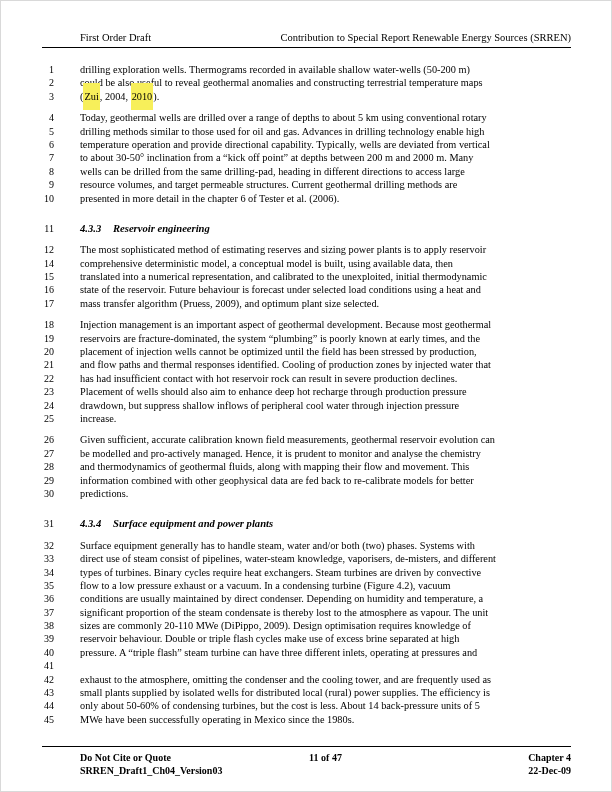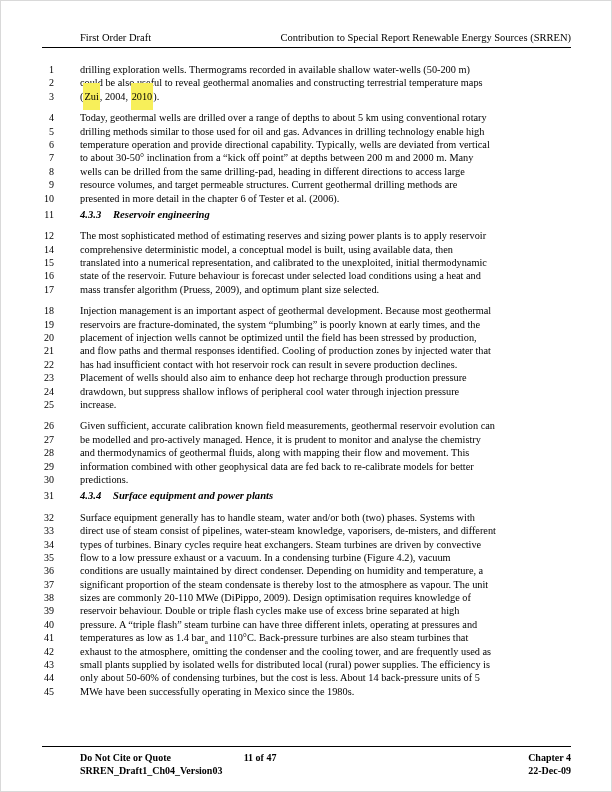--- a/index.html
+++ b/index.html
@@ -19,41 +19,41 @@
   }
   .header-inner {
     display: flex; justify-content: space-between; align-items: flex-end;
     padding: 0 0 4px 38px;
     font-size: 10.5px;
   }
   .body {
     position: absolute; top: 62px; left: 41px; right: 30px;
   }
   .block.para { margin-top: 8px; }
-  .block.heading { margin-top: 3px; }
+  .block.heading { margin-top: 17px; }
   .block:first-child { margin-top: 0; }
   .line-row {
     display: flex; align-items: baseline;
     height: 13.4px; line-height: 13.4px;
     font-size: 10.3px;
   }
   .line-no { width: 12px; flex: none; text-align: right; font-size: 10px; }
   .line-text { margin-left: 26px; white-space: nowrap; }
   .heading .line-text { font-weight: bold; font-style: italic; font-size: 10.6px; }
   .h-num { display: inline-block; width: 33px; }
   mark.hl { background-color: var(--hl, #f7ef5a); color: inherit; padding: 8px 1px; }
   sub { font-size: 7px; line-height: 0; }
   .footer {
     position: absolute; left: 41px; right: 40px; bottom: 14px;
     font-weight: bold; font-size: 10px;
   }
   .footer-rule { border-top: 1.2px solid #000; margin-bottom: 4px; }
   .footer-row { display: flex; padding: 0 0 0 38px; line-height: 13px; }
   .f-left { flex: 1; text-align: left; }
-  .f-center { flex: 1; }
+  .f-center { flex: 1; text-align: center; }
   .f-right { flex: 1; text-align: right; }
 </style>
 </head>
 <body>
 
 <div class="page">
 
   <div class="header">
     <div class="header-inner">
       <span>First Order Draft</span>
@@ -228,21 +228,20 @@
         <div class="line-row">
           <span class="line-no">39</span>
           <span class="line-text">reservoir behaviour. Double or triple flash cycles make use of excess brine separated at high</span>
         </div>
         <div class="line-row">
           <span class="line-no">40</span>
           <span class="line-text">pressure. A “triple flash” steam turbine can have three different inlets, operating at pressures and</span>
         </div>
         <div class="line-row">
           <span class="line-no">41</span>
-          <span class="line-text"><span>temperatures as low as 1.4 bar</span><sub>a</sub><span> and 110°C. Back-pressure turbines are also steam turbines that</span></span>
         </div>
         <div class="line-row">
           <span class="line-no">42</span>
           <span class="line-text">exhaust to the atmosphere, omitting the condenser and the cooling tower, and are frequently used as</span>
         </div>
         <div class="line-row">
           <span class="line-no">43</span>
           <span class="line-text">small plants supplied by isolated wells for distributed local (rural) power supplies. The efficiency is</span>
         </div>
         <div class="line-row">

